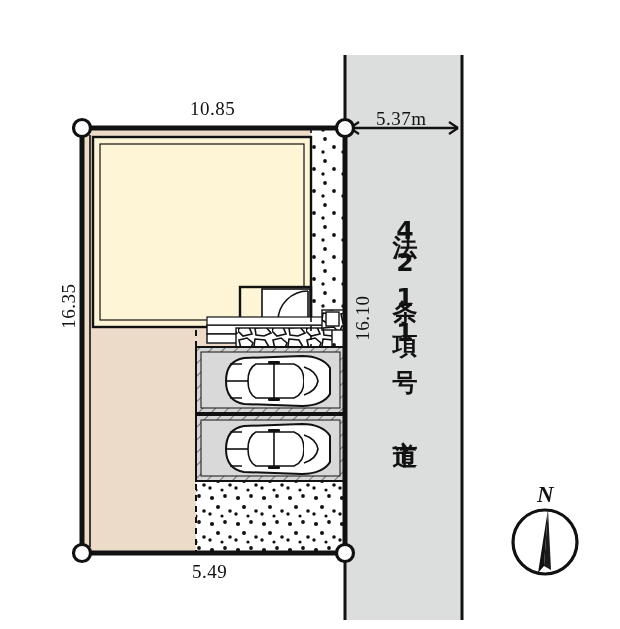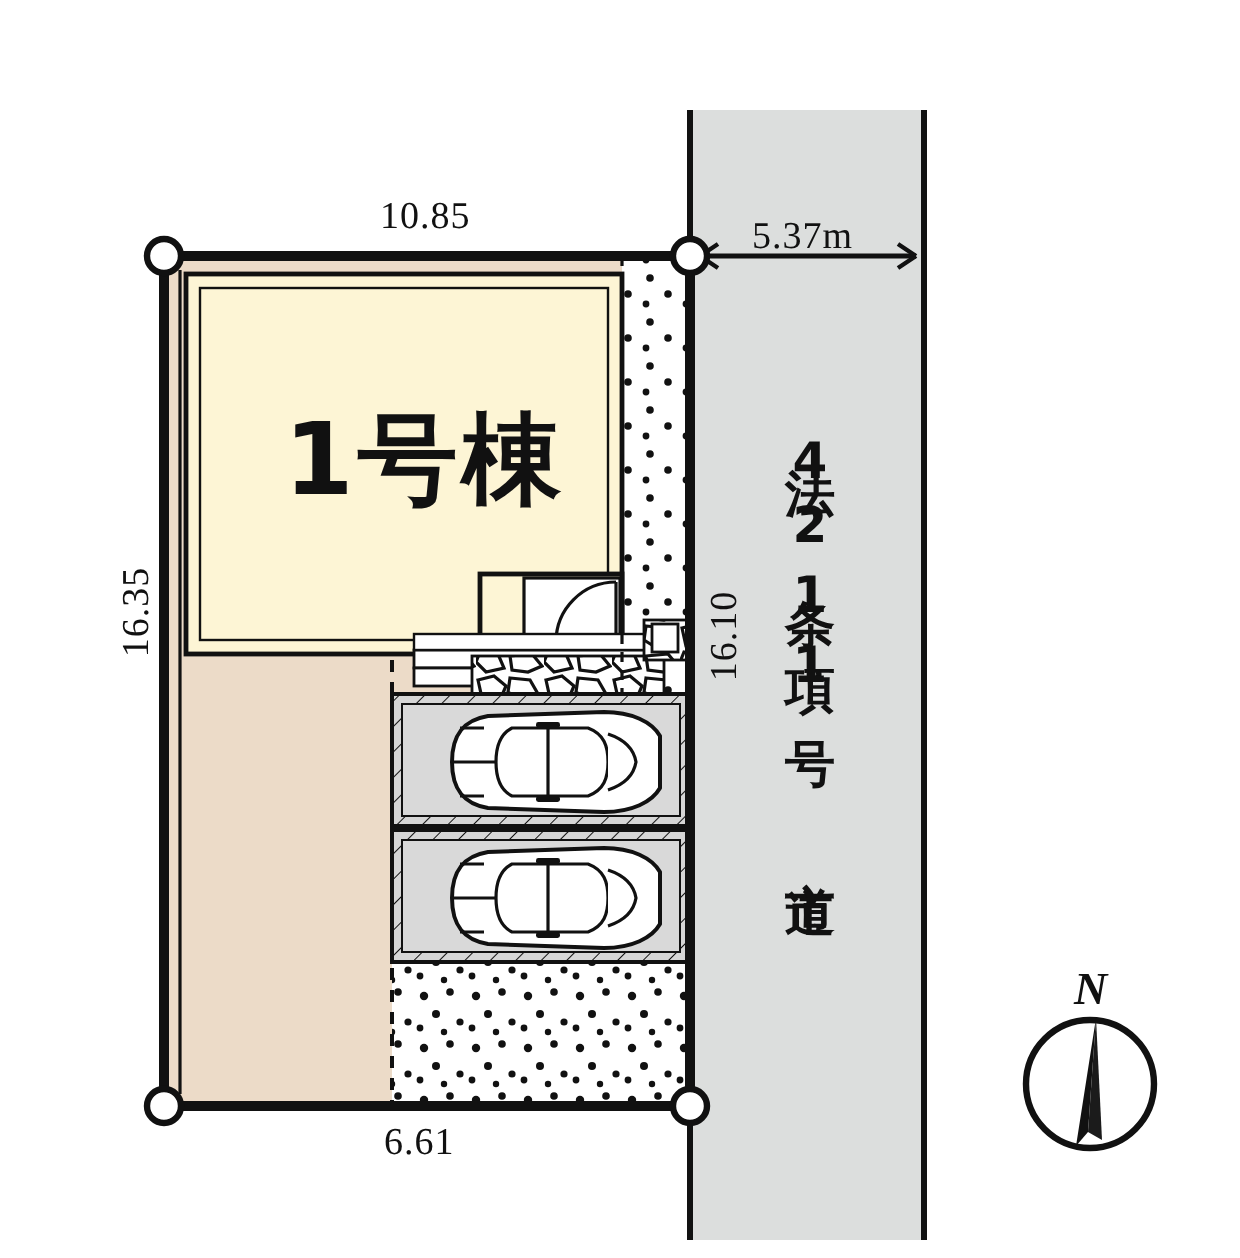--- a/index.html
+++ b/index.html
@@ -203,25 +203,24 @@
       <path d="M3,-33 L6,28 L-1,24 Z" fill="#1b1b1b"></path>
     </g>
   </svg>
 
   <div class="lbl dim" style="left:190px;top:74px;">10.85</div>
 
   <div class="lbl dim dim-v" style="left:78px;top:281px;transform:rotate(-90deg) translate(-50%,-100%);">16.35</div>
 
   <div class="lbl dim dim-v" style="left:372px;top:293px;transform:rotate(-90deg) translate(-50%,-100%);">16.10</div>
 
-  <div class="lbl dim" style="left:192px;top:537px;">6.61</div>
+  <div class="lbl dim" style="left:192px;top:537px;">5.49</div>
 
   <div class="lbl dim" style="left:376px;top:84px;">5.37m</div>
 
-  <div class="lbl bldg-label" style="left:142px;top:180px;">1号棟</div>
 
   <div class="lbl road-note" style="left:392px;top:188px;">法42条1項1号</div>
 
   <div class="lbl road-note2" style="left:392px;top:396px;">市道</div>
 
   <div class="lbl compass-n" style="left:537px;top:458px;">N</div>
 
 </div>
 
 </body></html>

